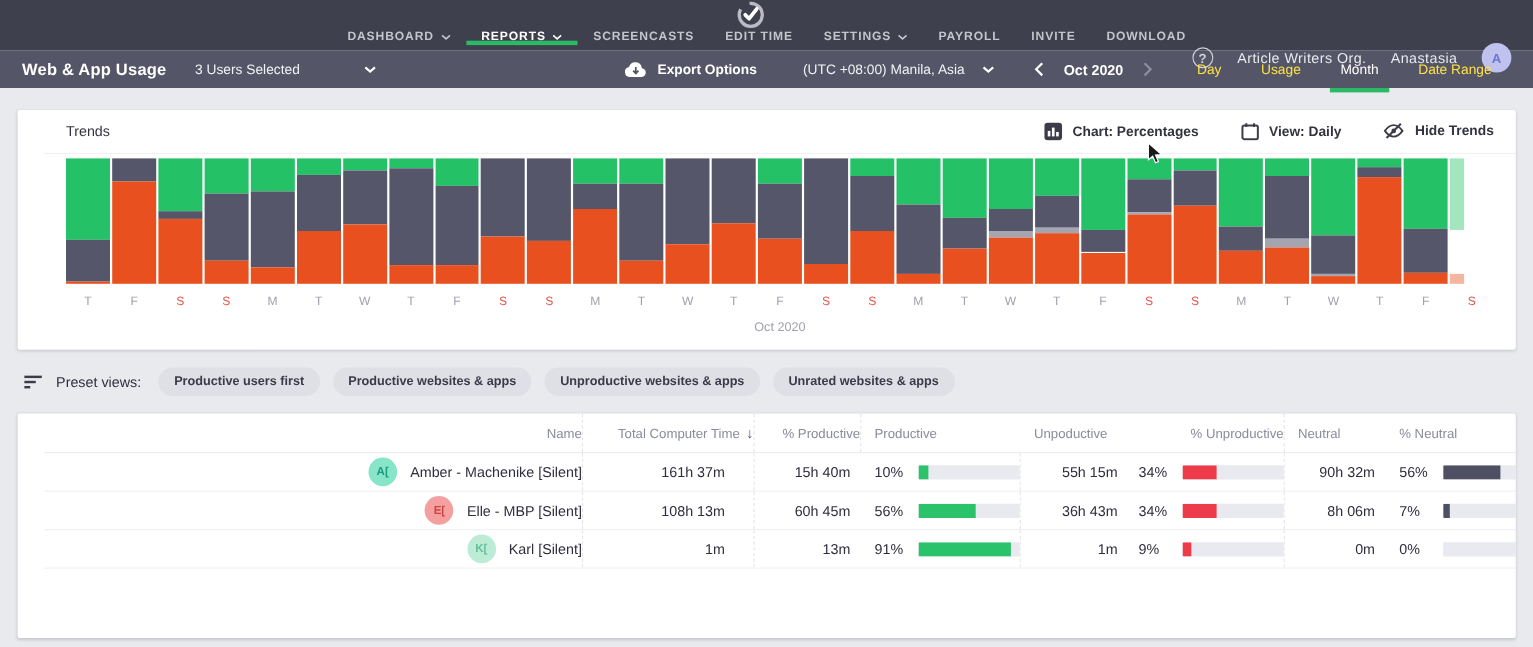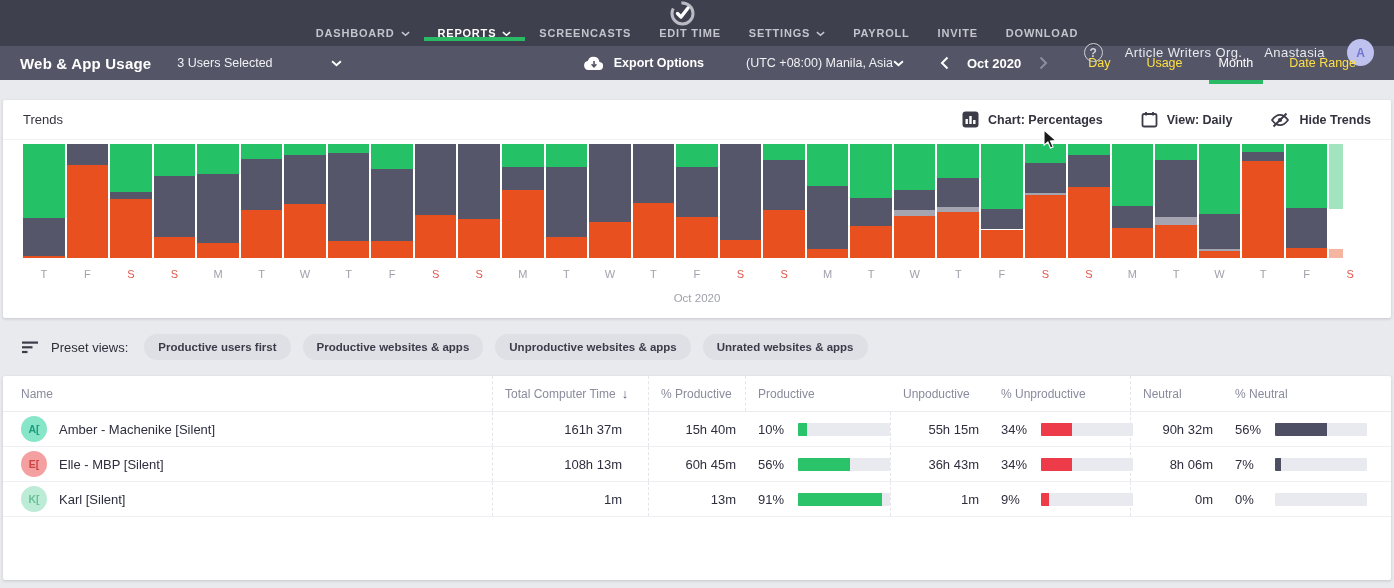--- a/index.html
+++ b/index.html
@@ -21,36 +21,36 @@
   .org-name, .user-name { color:#e8e9ee; font-size:13px; letter-spacing:.4px; cursor:pointer; }
   .avatar { width:27px; height:27px; border-radius:50%; background:#bfc2ee; color:#6f74d0; font-size:12px;
             display:flex; align-items:center; justify-content:center; font-weight:bold; cursor:pointer; }
 
   
   .subnav { height:34px; background:#545566; display:flex; align-items:center; padding:0 20px; color:#fff; }
   .page-title { font-size:15px; font-weight:bold; letter-spacing:.2px; margin-right:26px; }
   .users-select { display:flex; align-items:center; gap:58px; font-size:12.5px; color:#f1f1f5; cursor:pointer; }
   .sub-right { margin-left:auto; display:flex; align-items:center; }
   .export-btn { display:flex; align-items:center; gap:9px; font-size:12.5px; font-weight:bold; cursor:pointer; }
-  .tz-select { display:flex; align-items:center; font-size:12.5px; color:#f1f1f5; margin-left:42px; cursor:pointer; }
+  .tz-select { display:flex; align-items:center; gap:16px; font-size:12.5px; color:#f1f1f5; margin-left:42px; cursor:pointer; }
   .pager { display:flex; align-items:center; margin-left:36px; gap:18px; }
   .pager .arrow { cursor:pointer; display:flex; align-items:center; }
   .pager .arrow.dim { color:#8d8e9d; }
   .period { font-size:13px; font-weight:bold; }
   .range-tabs { display:flex; margin-left:22px; height:42px; }
   .range-tab { display:flex; align-items:center; padding:0 18px; font-size:12.5px; color:#fde047; cursor:pointer; position:relative; white-space:nowrap; }
   .range-tab.active { color:#ffffff; }
   .range-underline { position:absolute; left:8px; right:8px; bottom:0; height:4px; background:#2aba66; }
 
   
-  .card { background:#fff; border-radius:2px; box-shadow:0 1px 3px rgba(40,40,60,.18); margin:0 3px; }
+  .card { background:#fff; border-radius:2px; box-shadow:0 1px 3px rgba(40,40,60,.18); margin:0 16px;padding-left:24px; }
   .trends-card { margin-top:20px; }
   .trends-head { height:40px; display:flex; align-items:center; padding:0 20px; border-bottom:1px solid #f1f0f3; }
   .trends-title { font-size:13px; color:#33333f; }
-  .trends-controls { margin-left:auto; display:flex; align-items:flex-end; gap:38px; }
+  .trends-controls { margin-left:auto; display:flex; align-items:flex-start; gap:38px; }
   .t-control { display:flex; align-items:center; gap:9px; font-size:12.5px; font-weight:bold; color:#33333f; cursor:pointer; white-space:nowrap; }
 
   .chart-wrap { padding:4px 20px 10px; }
   .bars-row { display:flex; gap:2px; height:114px; }
   .bar-slot { flex:1; position:relative; }
   .bar-inner { position:absolute; inset:0; }
   .bar-inner.faded { right:68%; opacity:.42; }
   .seg { position:absolute; left:0; right:0; }
   .labels-row { display:flex; gap:2px; margin-top:10px; }
   .day-label { flex:1; text-align:center; font-size:11px; color:#a0a1ac; }
@@ -68,21 +68,21 @@
   .tab { font-size:12px; font-weight:bold; letter-spacing:1px; cursor:pointer; position:relative; height:100%; display:flex; align-items:center; padding:0 12px; margin-right:26px; color:#9fa0ac; }
   .tab.active { color:#2aba66; }
   .tab-underline { position:absolute; left:0; right:0; bottom:0; height:3.5px; background:#2aba66; }
   .columns-btn { margin-left:auto; display:flex; align-items:center; gap:8px; font-size:13px; font-weight:bold; color:#2b2b3a; cursor:pointer; }
   .gear-glyph { font-size:17px; color:#3c3c49; line-height:1; }
 
   .tgrid { display:grid; grid-template-columns:490px 156px 97px 145px 98px 142px 92px 1fr; align-items:center; }
   .thead { height:36px; border-bottom:1px solid #ececf0; color:#8a8b9c; font-size:12px; }
   .trow { height:35px; border-bottom:1px solid #efeff3; color:#2e2e3e; font-size:13px; cursor:pointer; }
   .cell { display:flex; align-items:center; height:100%; }
-  .sep-r { border-right:1px dashed #e4e4ea; }
+  .sep-r { border-right:1px dashed #e4e4ea;justify-content:flex-end; }
   .pad-name { padding-left:18px; }
   .h-pad { padding-left:12px; }
   .num { justify-content:flex-end; padding-right:26px; }
   .num-sm { justify-content:flex-end; padding-right:10px; }
   .pct-cell { padding-left:12px; gap:6px; }
   .pct-val { width:34px; flex:none; }
   .track { width:92px; height:13px; background:#e9eaef; border-radius:1px; overflow:hidden; flex:none; }
   .fill { height:100%; }
   .row-avatar { width:26px; height:26px; border-radius:50%; font-size:10.5px; font-weight:bold; display:flex; align-items:center; justify-content:center; margin-right:12px; flex:none; }
   .sort-arrow { font-size:13px; color:#55566a; margin-left:6px; font-weight:bold; }

